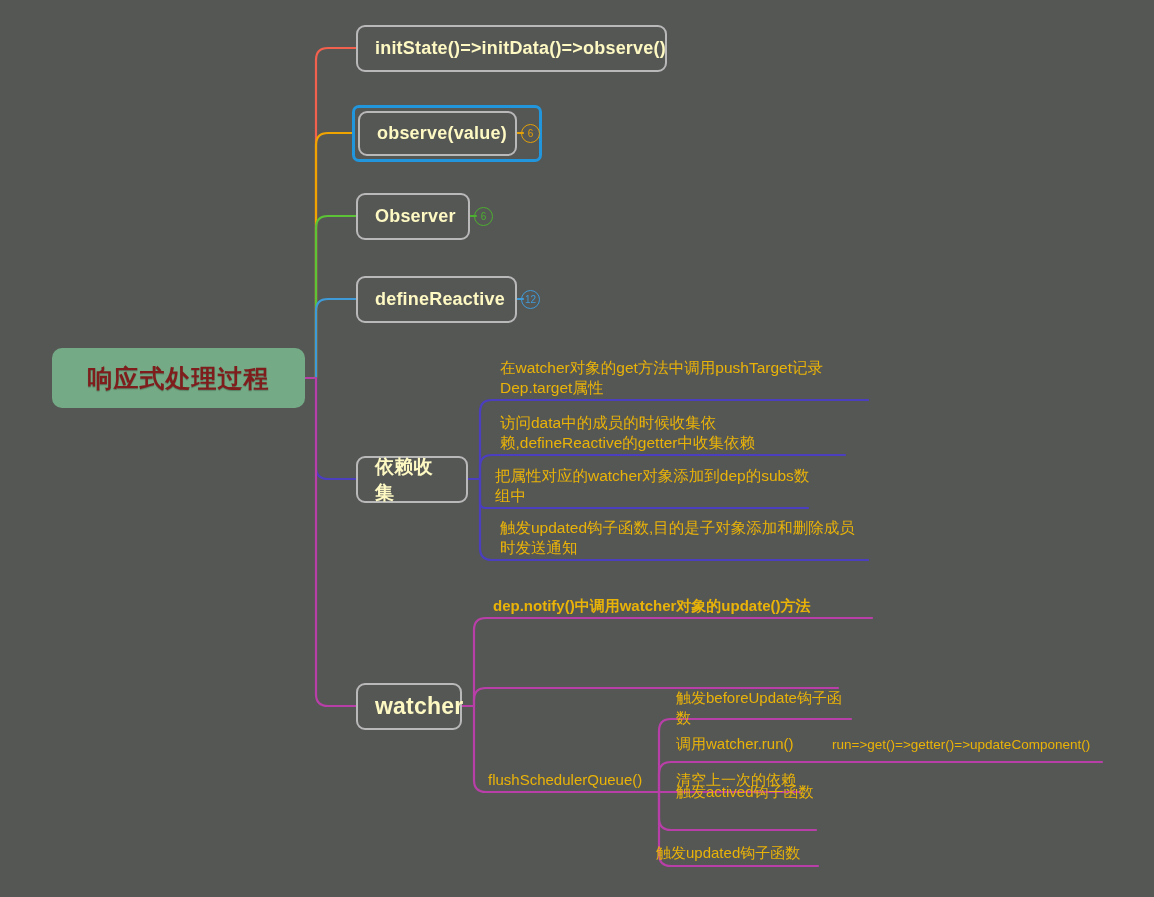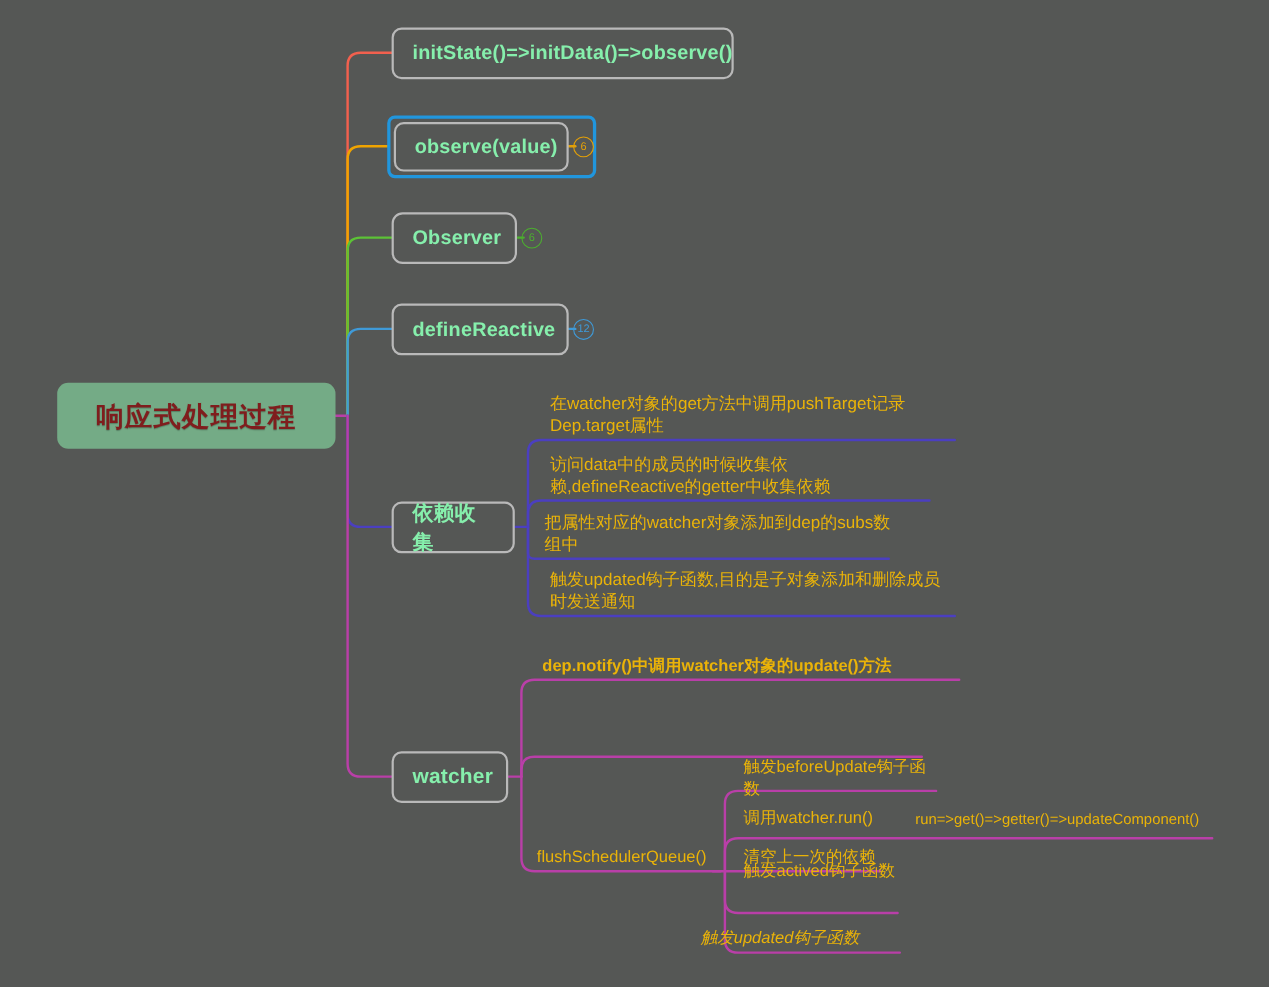--- a/index.html
+++ b/index.html
@@ -26,21 +26,21 @@
     width: 1154px;
     height: 897px;
     pointer-events: none;
   }
   
   .node {
     position: absolute;
     box-sizing: border-box;
     display: flex;
     align-items: center;
-    color: #86efac;
+    color: #fef9c3;
   }
   .box {
     border: 2px solid #b9b9b9;
     border-radius: 9px;
     background: transparent;
     font-weight: bold;
     letter-spacing: 0.2px;
   }
   .root {
     background: #74ab86;
@@ -157,21 +157,21 @@
   </div>
 
   <div class="sel-wrap" style="left:352px; top:105px; width:190px; height:57px;"></div>
   <div class="node box" style="left:358px; top:111px; width:159px; height:45px; padding:0 17px; font-size:18px;">
     <span>observe(value)</span>
   </div>
   <div class="badge" style="left:521px; top:124px;">
     <span>6</span>
   </div>
 
-  <div class="node box" style="left:356px; top:193px; width:114px; height:47px; padding:0 17px; font-size:18px;border-radius:10px;">
+  <div class="node box" style="left:356px; top:193px; width:114px; height:47px; padding:0 17px; font-size:18px;">
     <span>Observer</span>
   </div>
   <div class="badge green" style="left:474px; top:207px;">
     <span>6</span>
   </div>
 
   <div class="node box" style="left:356px; top:276px; width:161px; height:47px; padding:0 17px; font-size:18px;">
     <span>defineReactive</span>
   </div>
   <div class="badge blue" style="left:521px; top:290px;">
@@ -191,21 +191,21 @@
   </div>
 
   <div class="leaf sz16" style="left:495px; top:465px; width:320px; height:42px;">
     <span>把属性对应的watcher对象添加到dep的subs数组中</span>
   </div>
 
   <div class="leaf sz16" style="left:500px; top:517px; width:355px; height:42px;">
     <span>触发updated钩子函数,目的是子对象添加和删除成员时发送通知</span>
   </div>
 
-  <div class="node box" style="left:356px; top:683px; width:106px; height:47px; padding:0 17px; font-size:19px;">
+  <div class="node box" style="left:356px; top:683px; width:106px; height:47px; padding:0 17px; font-size:23px;">
     <span>watcher</span>
   </div>
 
   <div class="leaf sz15" style="left:493px; top:595px; width:380px; height:22px;font-weight:bold;">
     <span>dep.notify()中调用watcher对象的update()方法</span>
   </div>
 
 
   <div class="leaf sz15" style="left:488px; top:769px; width:170px; height:22px;">
     <span>flushSchedulerQueue()</span>
@@ -224,17 +224,17 @@
   </div>
 
   <div class="leaf sz15" style="left:676px; top:769px; width:130px; height:22px;">
     <span>清空上一次的依赖</span>
   </div>
 
   <div class="leaf sz15" style="left:676px; top:781px; width:145px; height:22px;">
     <span>触发actived钩子函数</span>
   </div>
 
-  <div class="leaf sz15" style="left:637px; top:842px; width:148px; height:22px;font-style:italic;">
+  <div class="leaf sz15" style="left:656px; top:842px; width:148px; height:22px;">
     <span>触发updated钩子函数</span>
   </div>
 
 </div>
 
 </body></html>

